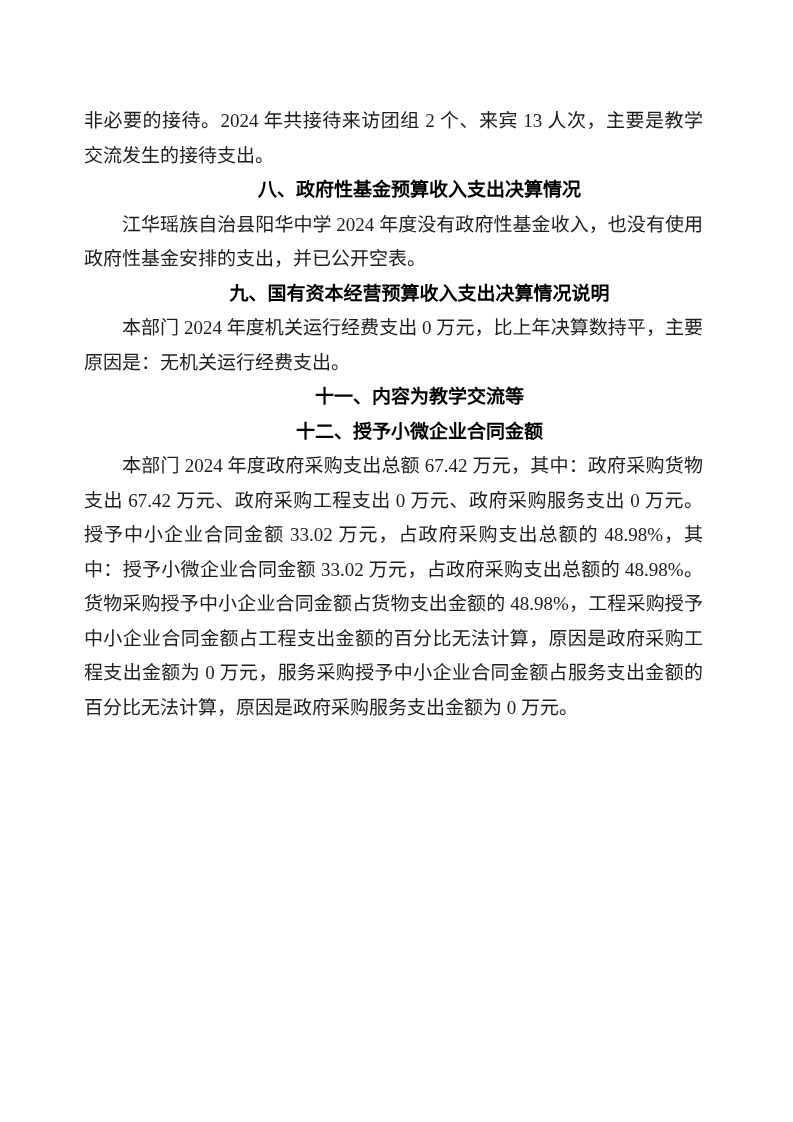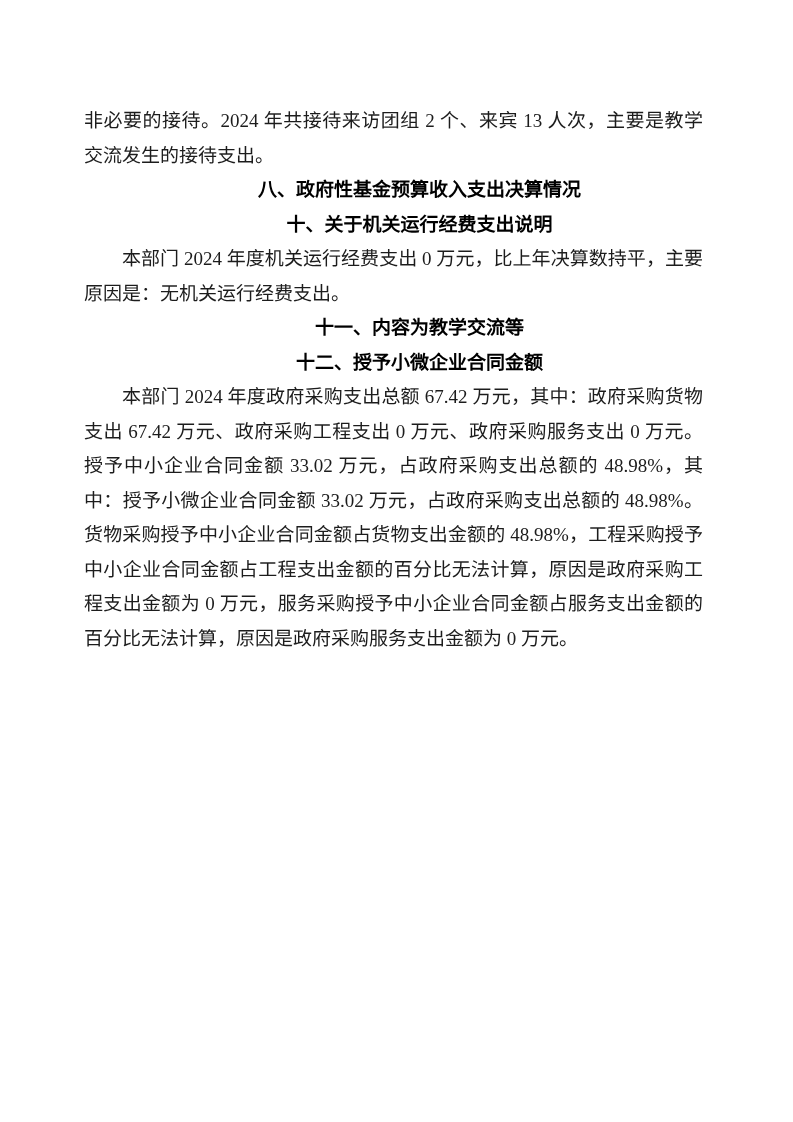--- a/index.html
+++ b/index.html
@@ -45,19 +45,20 @@
     text-align: center;
   }
 </style>
 </head>
 <body>
 
 <div class="page" style="background: rgb(255, 255, 255);">
   <div class="content" style="color: rgb(28, 28, 28);">
       <p class="body-para">非必要的接待。2024 年共接待来访团组 2 个、来宾 13 人次，主要是教学交流发生的接待支出。</p>
       <h2 class="heading">八、政府性基金预算收入支出决算情况</h2>
-      <h2 class="heading">十、关于机关运行经费支出说明</h2>
+      <p class="body-para indent">江华瑶族自治县阳华中学 2024 年度没有政府性基金收入，也没有使用政府性基金安排的支出，并已公开空表。</p>
+      <h2 class="heading">九、国有资本经营预算收入支出决算情况说明</h2>
       <p class="body-para indent">本部门 2024 年度机关运行经费支出 0 万元，比上年决算数持平，主要原因是：无机关运行经费支出。</p>
       <h2 class="heading">十一、内容为教学交流等</h2>
       <h2 class="heading">十二、授予小微企业合同金额</h2>
       <p class="body-para indent">本部门 2024 年度政府采购支出总额 67.42 万元，其中：政府采购货物支出 67.42 万元、政府采购工程支出 0 万元、政府采购服务支出 0 万元。授予中小企业合同金额 33.02 万元，占政府采购支出总额的 48.98%，其中：授予小微企业合同金额 33.02 万元，占政府采购支出总额的 48.98%。货物采购授予中小企业合同金额占货物支出金额的 48.98%，工程采购授予中小企业合同金额占工程支出金额的百分比无法计算，原因是政府采购工程支出金额为 0 万元，服务采购授予中小企业合同金额占服务支出金额的百分比无法计算，原因是政府采购服务支出金额为 0 万元。</p>
     </div>
 </div>
 
 </body></html>

